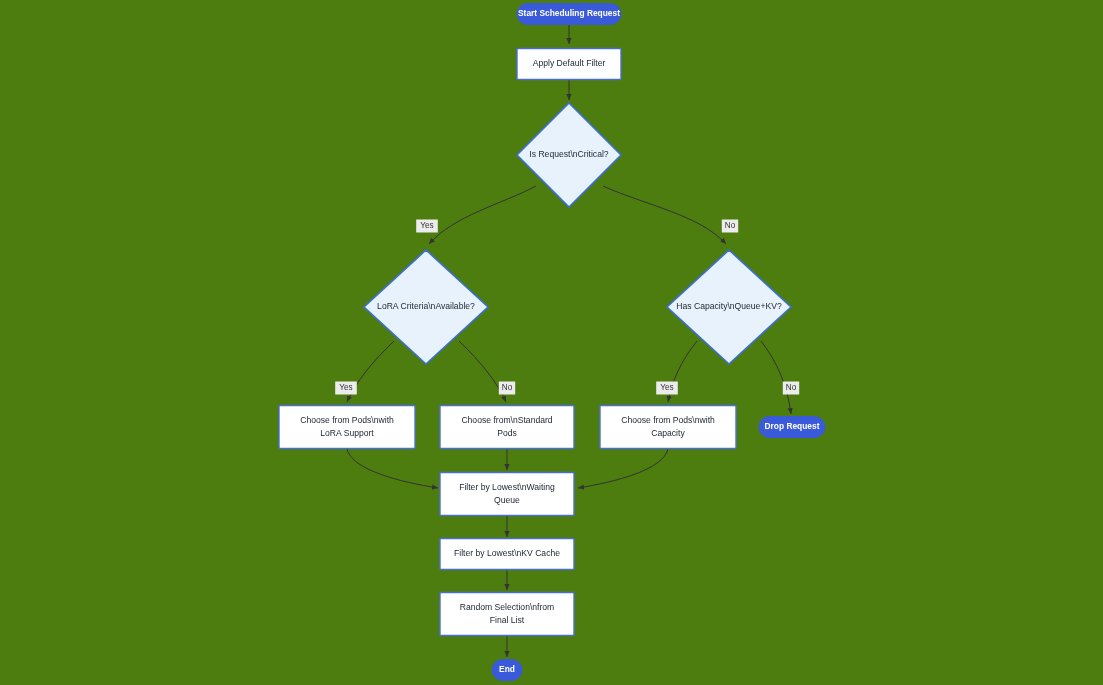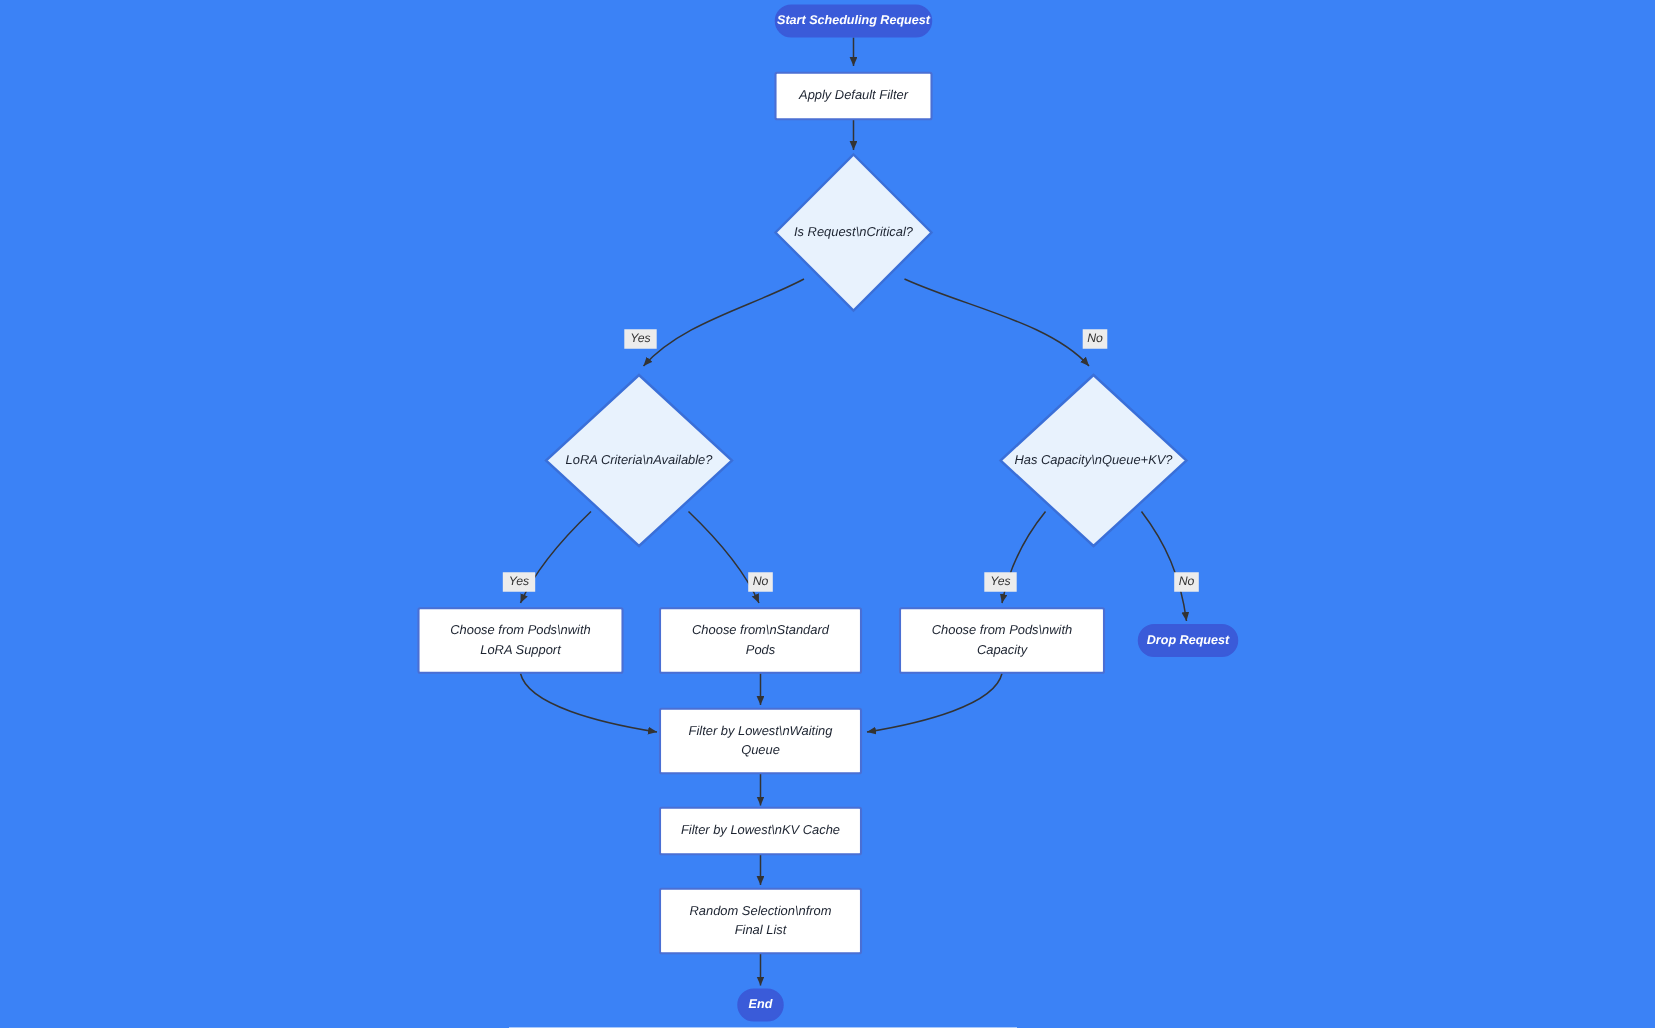--- a/index.html
+++ b/index.html
@@ -11,22 +11,21 @@
   body {
     font-family: "Liberation Sans", sans-serif;
     width: 1103px;
     height: 685px;
     overflow: hidden;
   }
   #diagram-root {
     position: relative;
     width: 1103px;
     height: 685px;
-    background: #3b82f6;
-    font-style: italic;
+    background: #4d7c0f;
   }
   svg#flow-svg {
     position: absolute;
     top: 0;
     left: 0;
     width: 1103px;
     height: 685px;
   }
   .edge-path {
     fill: none;

